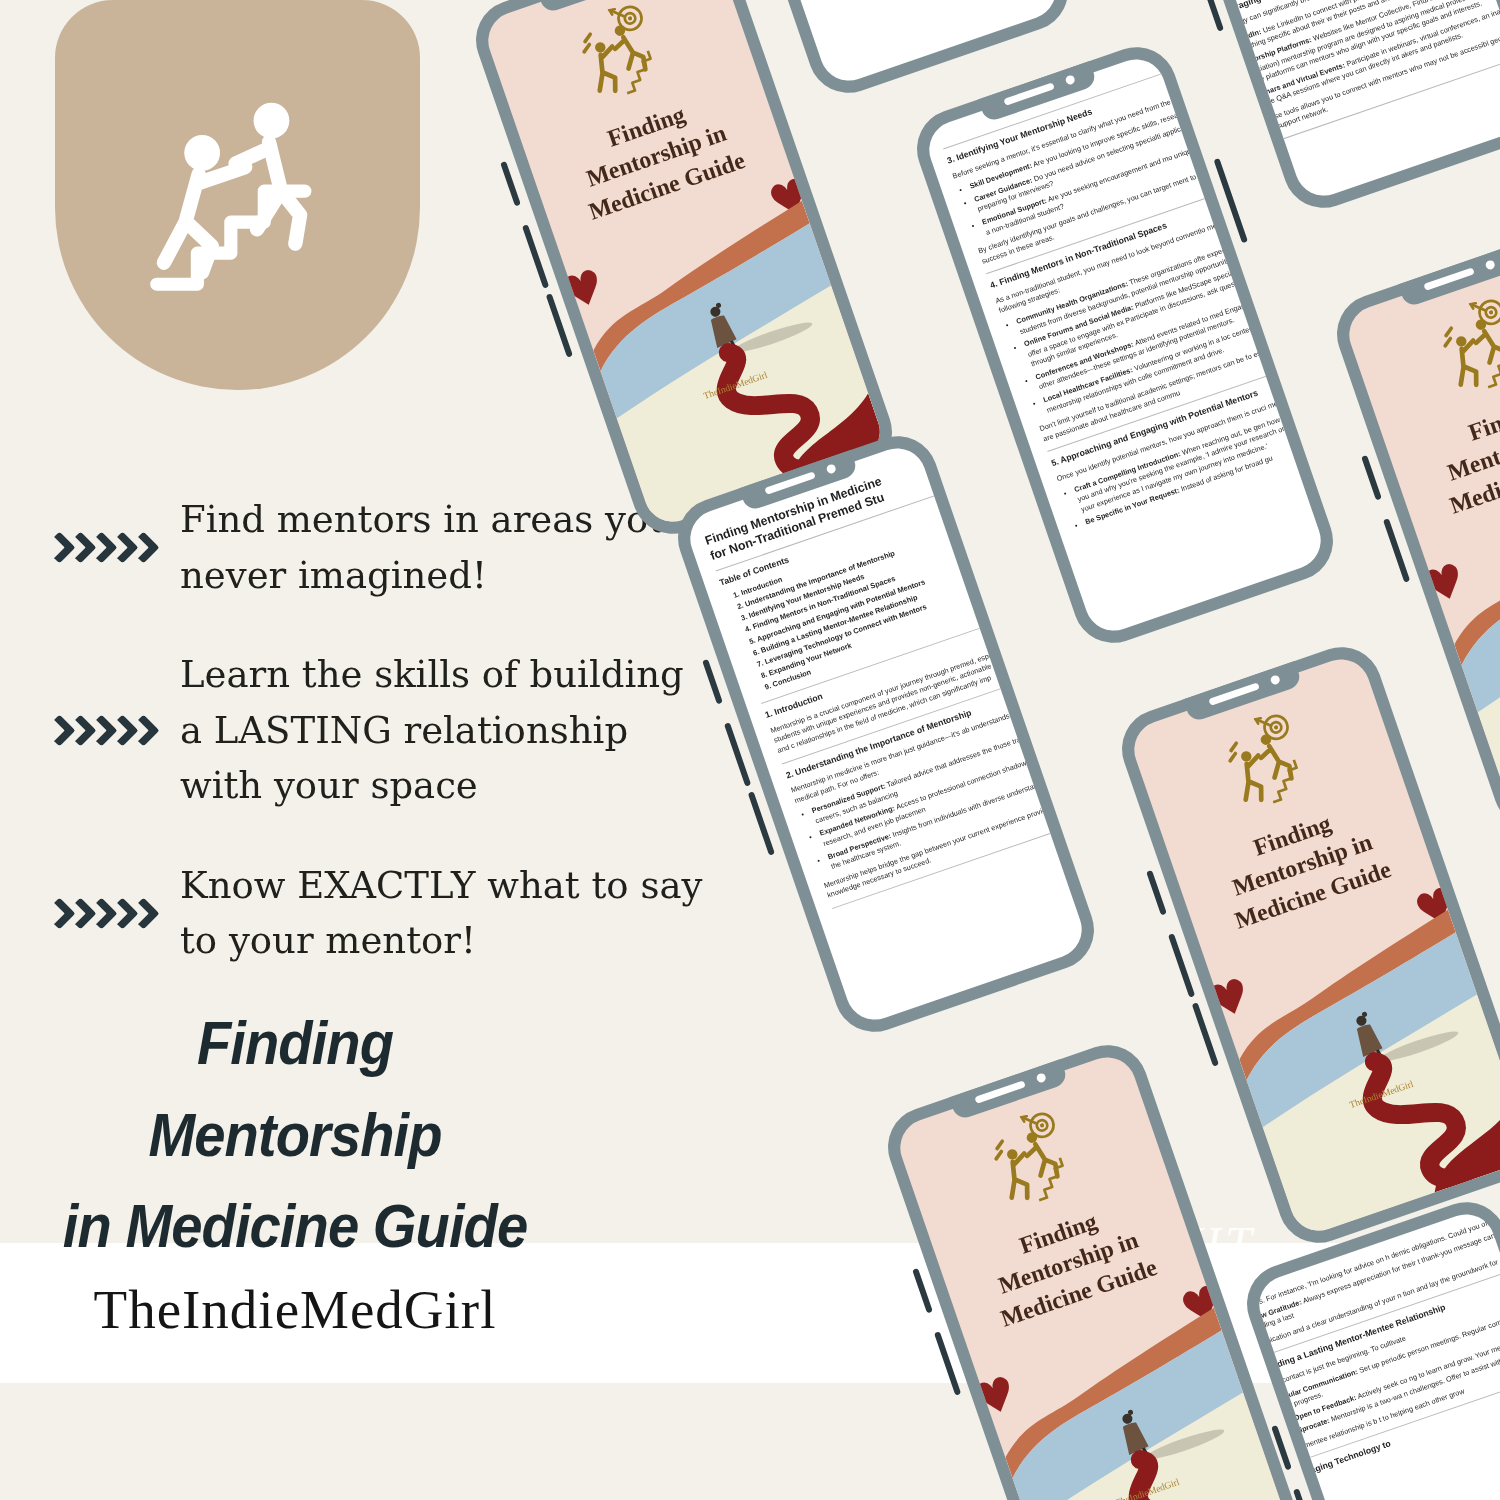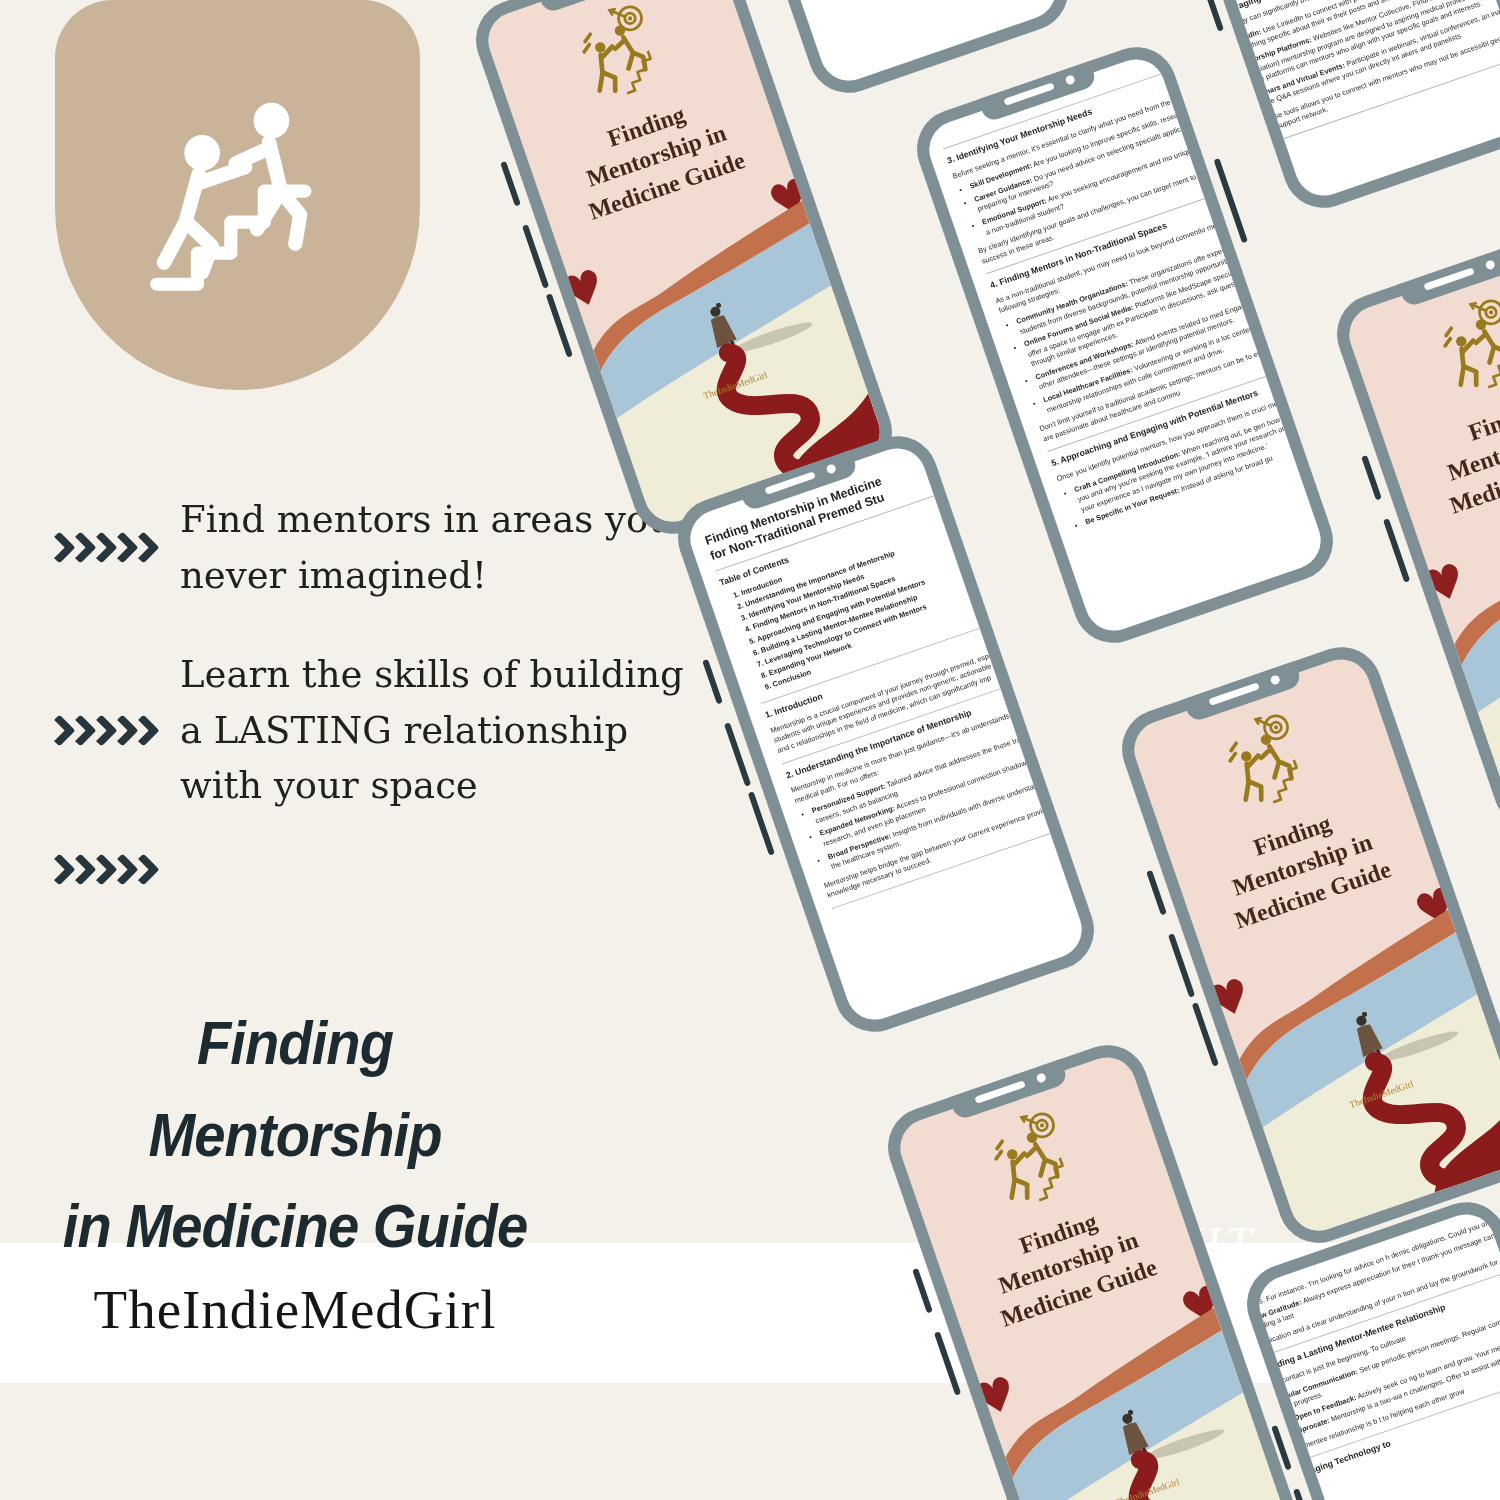--- a/index.html
+++ b/index.html
@@ -102,20 +102,21 @@
       </div>
 
       <div class="benefit">
         <span class="chevrons">
           <i class="chev"></i>
           <i class="chev"></i>
           <i class="chev"></i>
           <i class="chev"></i>
           <i class="chev"></i>
         </span>
+        <span class="benefit-text">Know EXACTLY what to say to your mentor!</span>
       </div>
     </div>
 
   <div class="headline">
     <div>Finding Mentorship</div>
     <div>in Medicine Guide</div>
   </div>
 
   <div class="brand-bar">TheIndieMedGirl</div>
 

